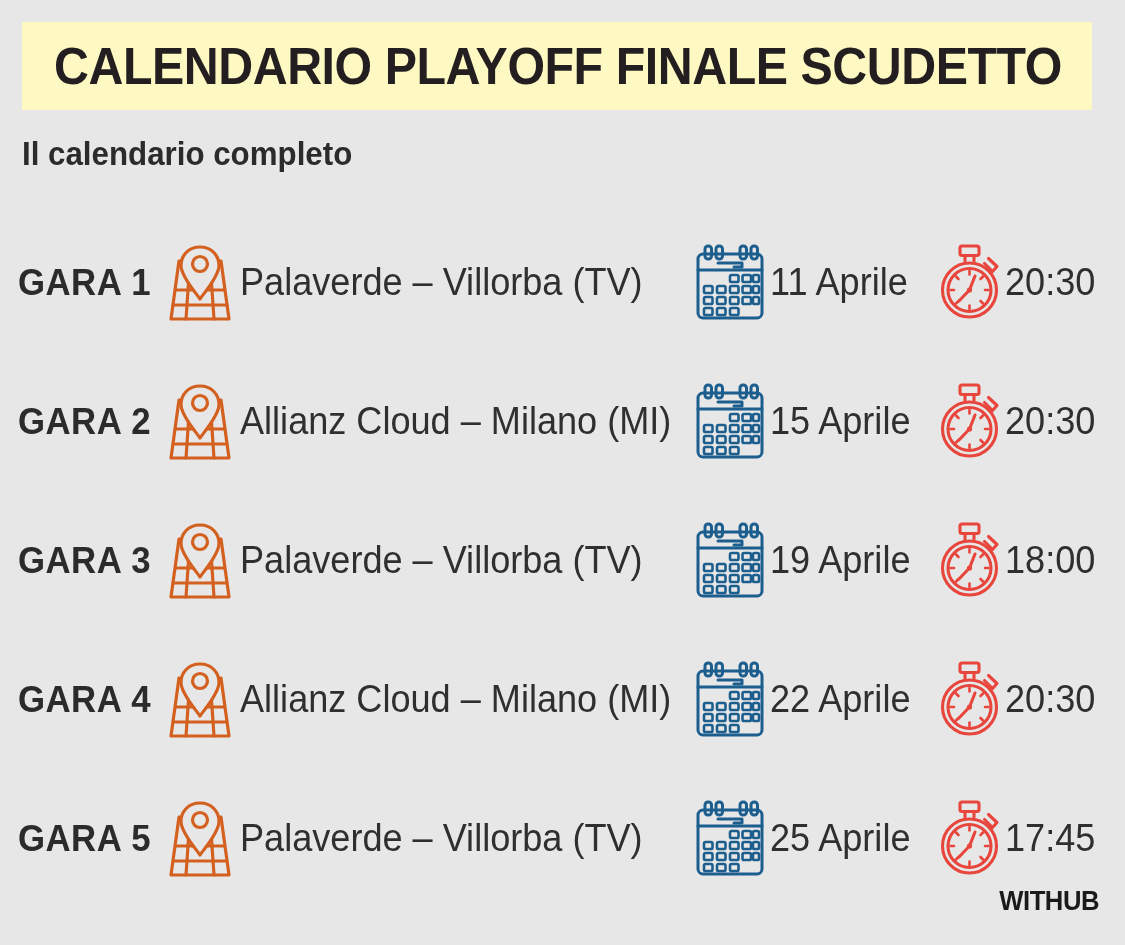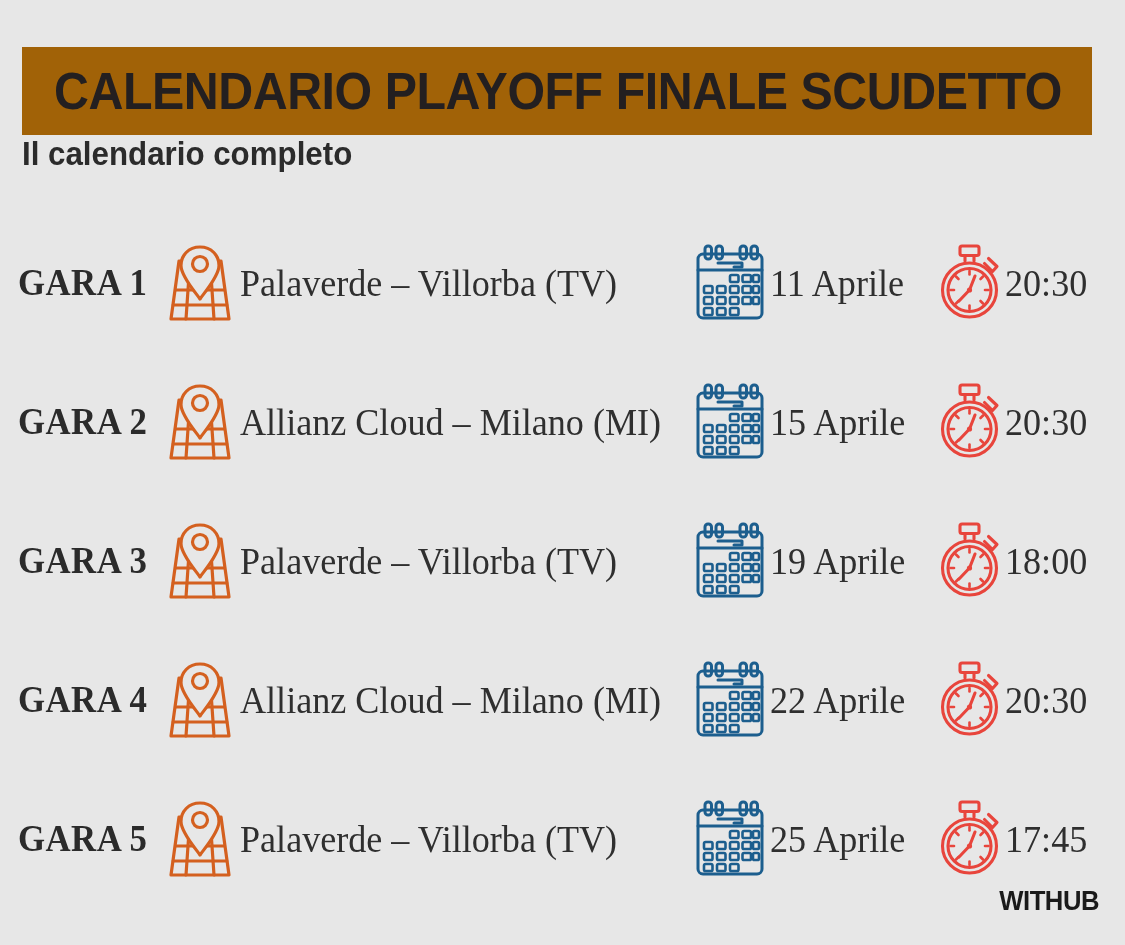--- a/index.html
+++ b/index.html
@@ -19,24 +19,24 @@
     position: relative;
     width: 1125px;
     height: 945px;
     background: #e7e7e7;
   }
 
   
   .title-band {
     position: absolute;
     left: 22px;
-    top: 47px;
+    top: 22px;
     width: 1070px;
     height: 88px;
-    background: #a16207;
+    background: #fef9c3;
     display: flex;
     align-items: center;
   }
   .title-text {
     font-family: "Liberation Sans", sans-serif;
     font-weight: bold;
     font-size: 52px;
     line-height: 1;
     letter-spacing: -0.5px;
     color: #231f20;
@@ -64,21 +64,20 @@
     position: absolute;
     left: 0;
     top: 213px;
     width: 1125px;
   }
   .row {
     position: relative;
     height: 139px;
     display: flex;
     align-items: center;
-    font-family: Liberation Serif, serif;
   }
 
   .gara-label {
     position: absolute;
     left: 18px;
     width: 146px;
     font-size: 37px;
     font-weight: bold;
     color: #2b2b2b;
     letter-spacing: 0.5px;

